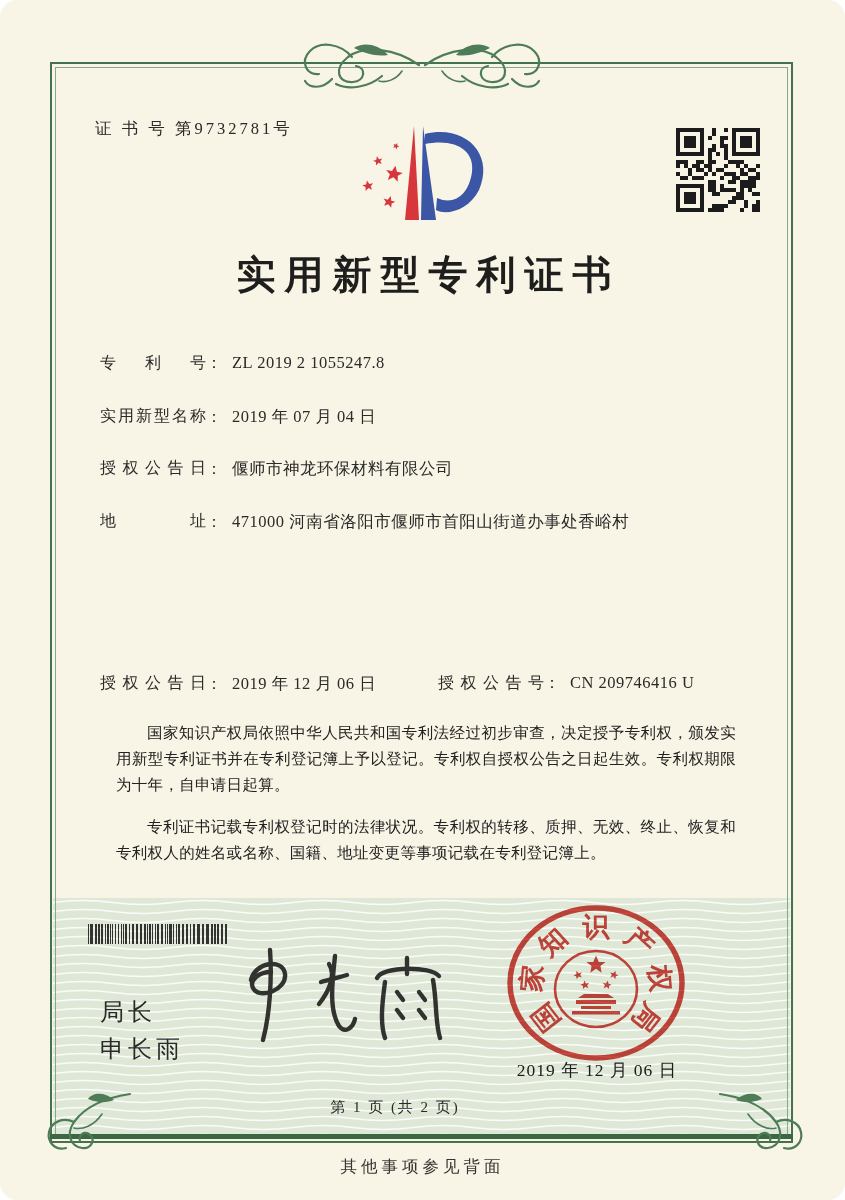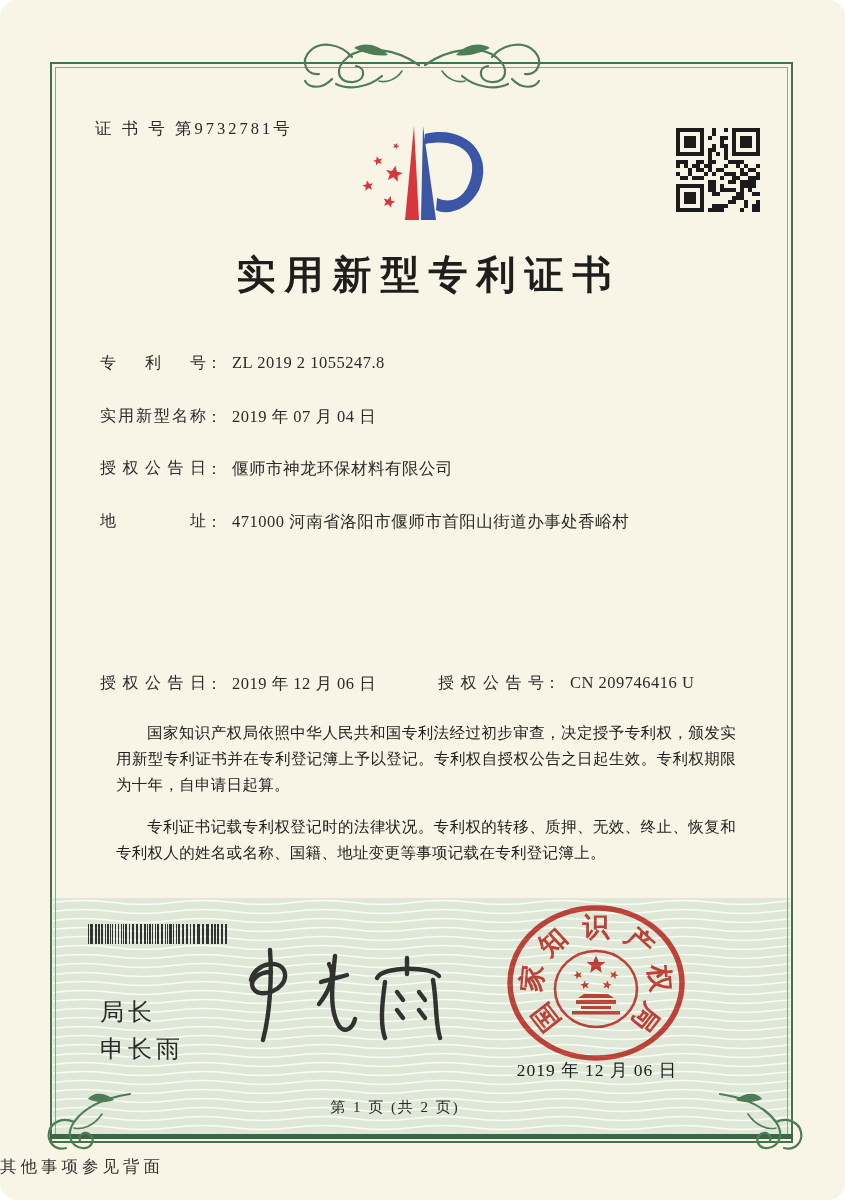--- a/index.html
+++ b/index.html
@@ -33,21 +33,21 @@
   
   .barcode{position:absolute;left:88px;top:924px;z-index:4;opacity:.88;}
   .officer{position:absolute;left:100px;top:974px;z-index:4;font-size:24px;line-height:37px;letter-spacing:4px;margin-top:20px;}
   .signature{position:absolute;left:225px;top:942px;z-index:4;}
   .seal{position:absolute;left:505px;top:903px;z-index:5;mix-blend-mode:multiply;opacity:.93;}
   .seal-ch{font-weight:bold;font-size:27px;fill:#cf3a33;font-family:"Liberation Serif",serif;}
   .seal-date{position:absolute;left:492px;width:210px;top:1058px;text-align:center;z-index:6;
              font-size:17.5px;letter-spacing:1px;color:#1c1c1a;}
   .page-footer{position:absolute;left:50px;width:690px;top:1098px;text-align:center;z-index:4;
                font-size:15px;letter-spacing:2px;}
-  .back-note{position:absolute;left:0;right:0;top:1156px;text-align:left;z-index:4;
+  .back-note{position:absolute;left:0;right:0;top:1156px;text-align:center;z-index:4;
              font-size:16.5px;letter-spacing:4px;color:#33332f;}
   .ornament{position:absolute;z-index:3;pointer-events:none;}
   .orn-top{left:292px;top:38px;}
   .orn-bl{left:42px;top:1086px;}
   .orn-br{left:713px;top:1086px;transform:scaleX(-1);}
   .hidden-defs{position:absolute;width:0;height:0;}
 </style>
 </head>
 <body>
 

